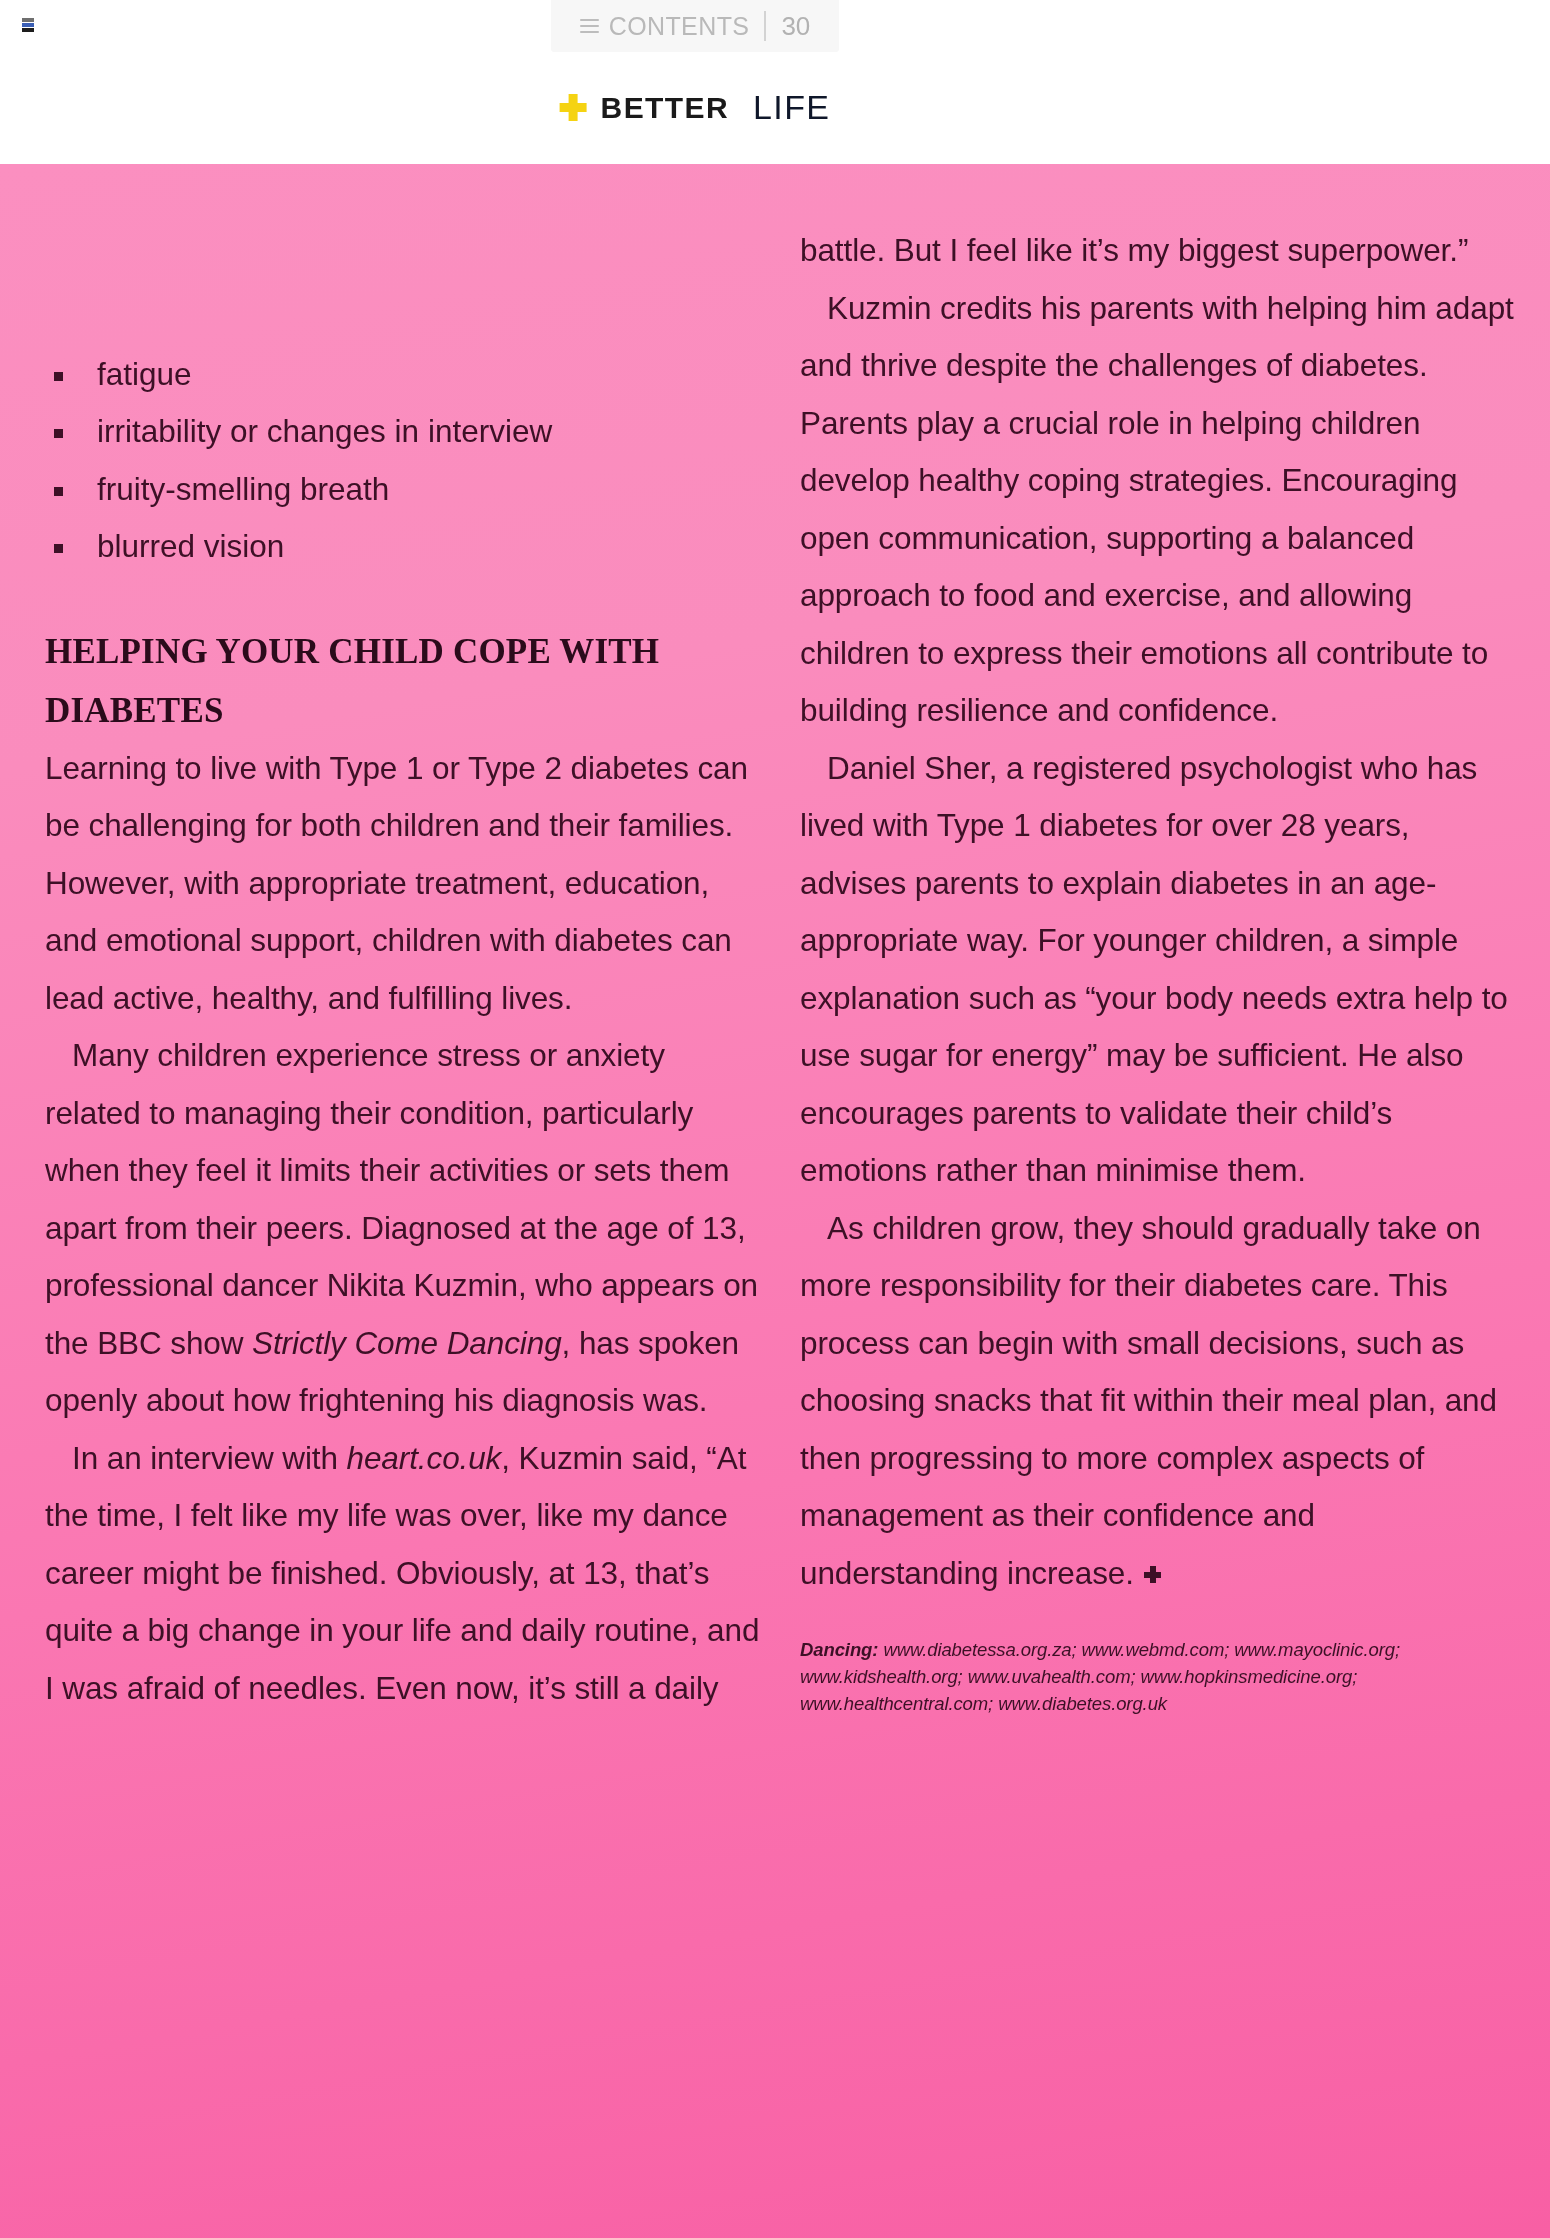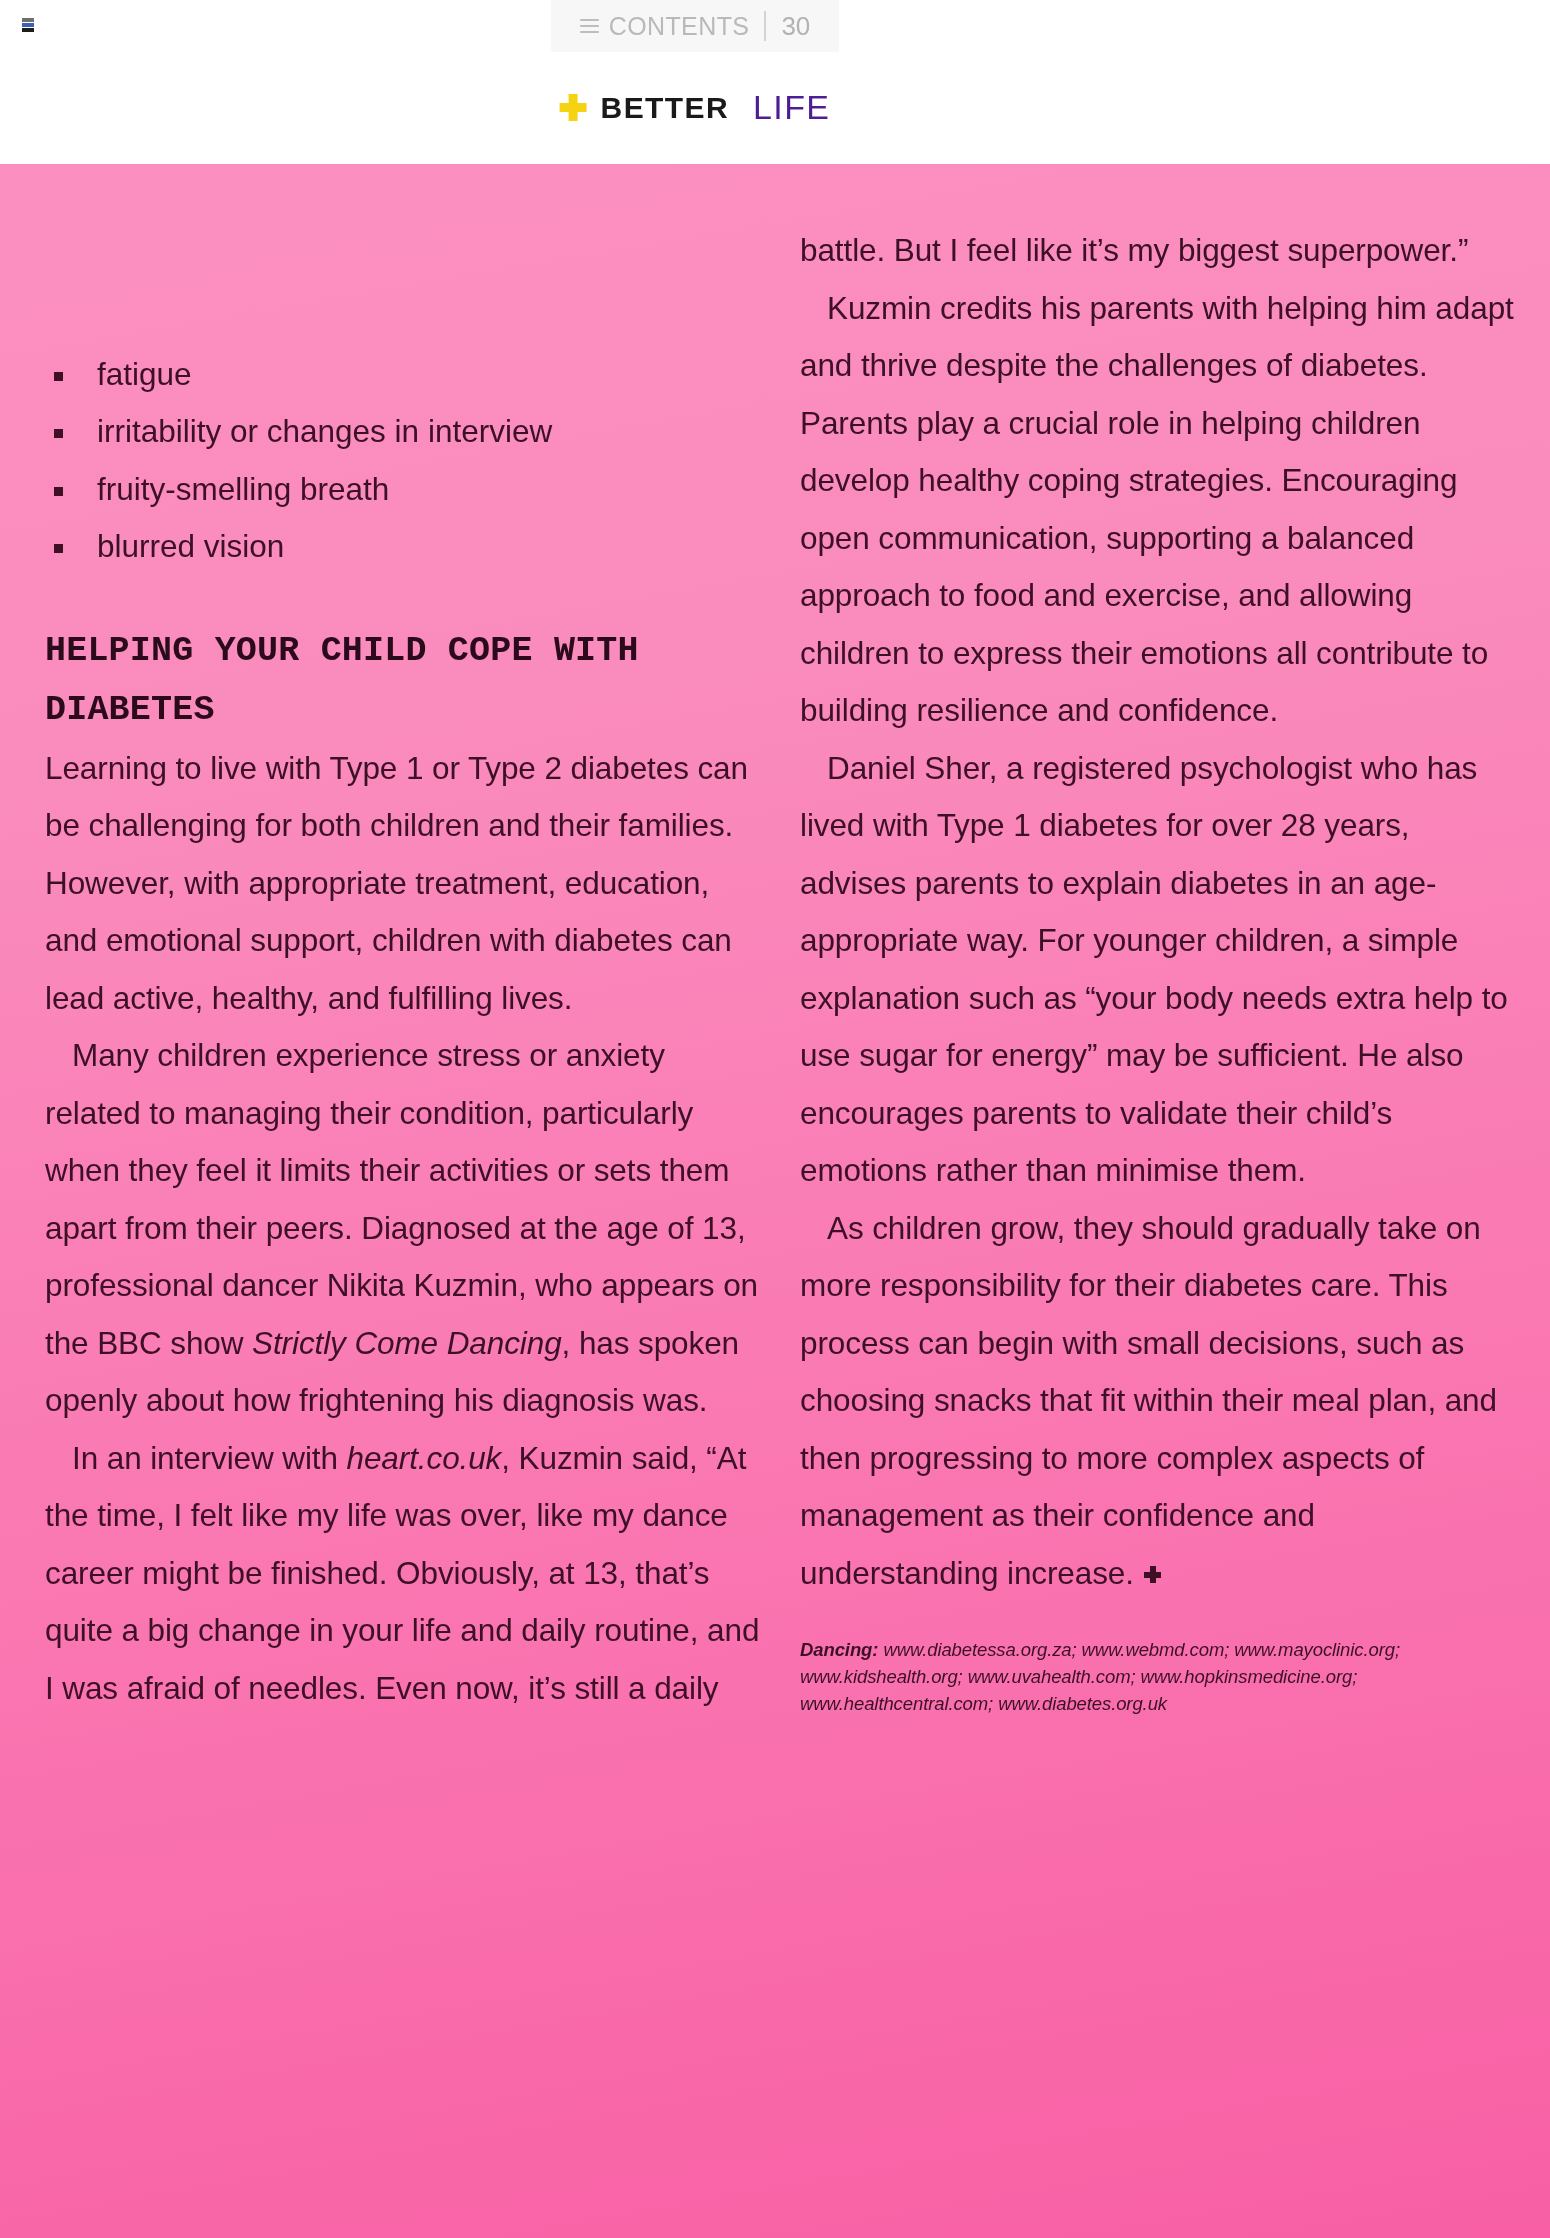--- a/index.html
+++ b/index.html
@@ -129,21 +129,21 @@
   .brand-strong {
     font-size: 30px;
     font-weight: bold;
     letter-spacing: 1.4px;
     color: #1a1a1a;
   }
   .brand-light {
     font-size: 34px;
     font-weight: normal;
     letter-spacing: 1.4px;
-    color: #4c1d95;
+    color: #0f172a;
     margin-left: 10px;
   }
 
   
   .article {
     position: relative;
     width: 1550px;
     height: 2074px;
     background: linear-gradient(170deg, #fb8fc0 0%, #fa8cbd 26%, #fa77b2 62%, #f85fa4 100%);
     box-sizing: border-box;
@@ -193,21 +193,21 @@
   }
 
   h2.section-head {
     color: #2b0b1b;
     font-size: 35px;
     font-weight: bold;
     line-height: 59px;
     letter-spacing: 0.2px;
     margin: 46px 0 0 0;
     text-transform: uppercase;
-    font-family: Liberation Mono, monospace;
+    font-family: Liberation Serif, serif;
   }
 
   p.para {
     margin: 0;
   }
 
   .endmark {
     position: relative;
     display: inline-block;
     width: 17px;

